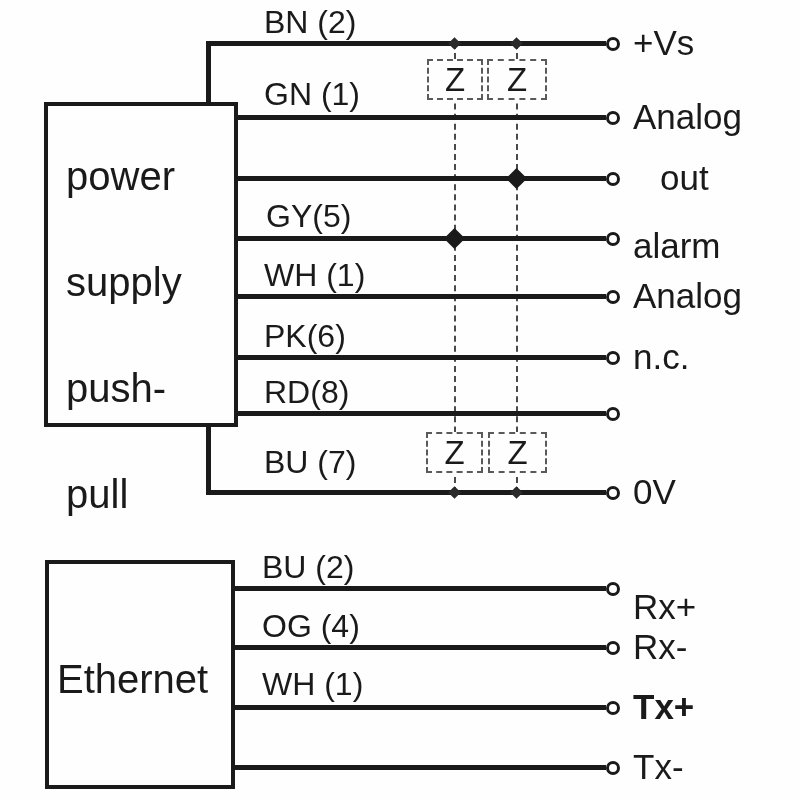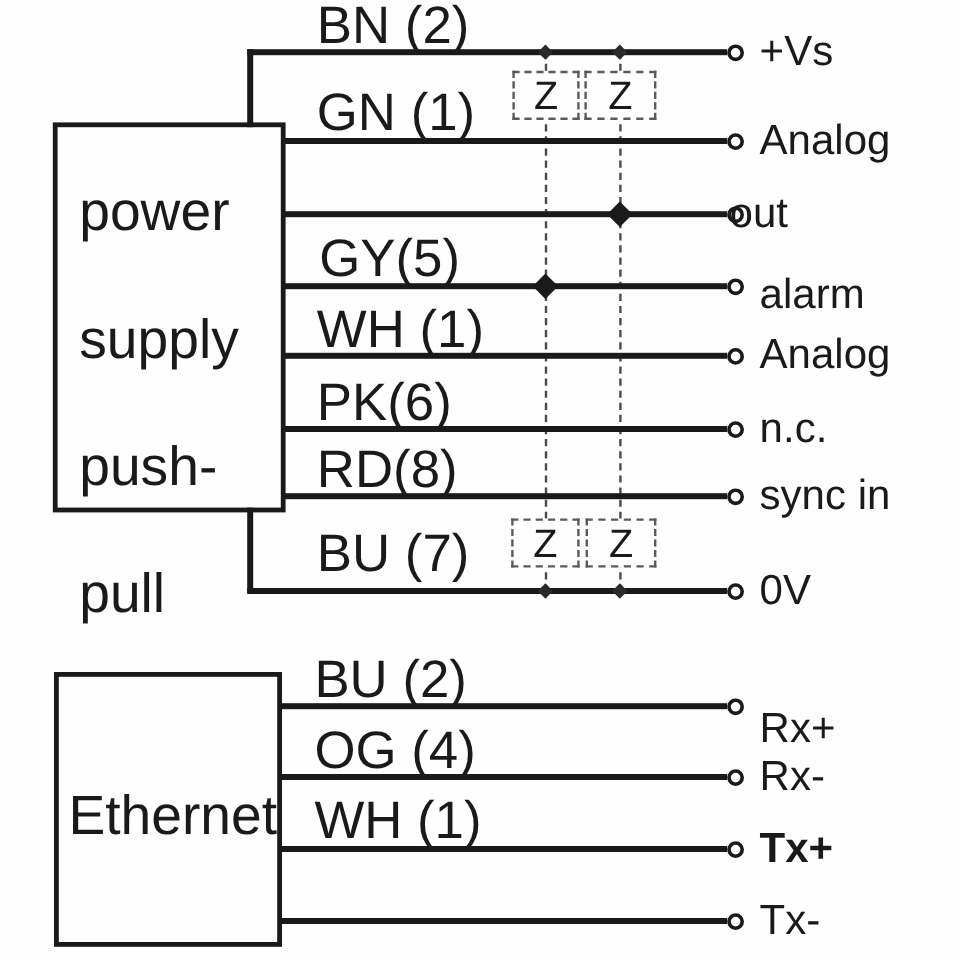--- a/index.html
+++ b/index.html
@@ -13,41 +13,41 @@
   }
   .box{
     position:absolute;
     border:4px solid #1a1a1a;
     background:#fefefe;
     box-sizing:border-box;
     z-index:2;
   }
   .box-text{
     position:absolute;
-    font-size:46px;
+    font-size:40px;
     line-height:53px;
     color:#1a1a1a;
     white-space:pre-line;
     z-index:5;
   }
   .wire{
     position:absolute;
     height:5px;
     background:#1a1a1a;
     z-index:2;
   }
   .riser{
     position:absolute;
     width:5px;
     background:#1a1a1a;
     z-index:2;
   }
   .wire-label{
     position:absolute;
-    font-size:44px;
+    font-size:32px;
     line-height:36px;
     white-space:nowrap;
     z-index:5;
   }
   .terminal{
     position:absolute;
     width:14px;height:14px;
     border:3px solid #1a1a1a;
     border-radius:50%;
     background:#ffffff;
@@ -127,25 +127,24 @@
   <div class="terminal" style="left:606px; top:111px;"></div>
   <div class="terminal" style="left:606px; top:172px;"></div>
   <div class="terminal" style="left:606px; top:232px;"></div>
   <div class="terminal" style="left:606px; top:290px;"></div>
   <div class="terminal" style="left:606px; top:351px;"></div>
   <div class="terminal" style="left:606px; top:407px;"></div>
   <div class="terminal" style="left:606px; top:486px;"></div>
 
   <div class="terminal-label" style="left:633px; top:22px;">+Vs</div>
   <div class="terminal-label" style="left:633px; top:96px;">Analog</div>
-  <div class="terminal-label" style="left:608px; top:157px;">out</div>
+  <div class="terminal-label" style="left:660px; top:157px;">out</div>
   <div class="terminal-label" style="left:633px; top:225px;">alarm</div>
   <div class="terminal-label" style="left:633px; top:275px;">Analog</div>
   <div class="terminal-label" style="left:633px; top:336px;">n.c.</div>
-  <div class="terminal-label" style="left:633px; top:392px;">sync in</div>
   <div class="terminal-label" style="left:633px; top:471px;">0V</div>
 
   <div class="dotted-line" style="left:454px; top:43px; height:450px;"></div>
   <div class="dotted-line" style="left:516px; top:43px; height:450px;"></div>
 
   <div class="zbox" style="left:427px; top:59px; width:56px; height:41px;">
     <span>Z</span>
   </div>
   <div class="zbox" style="left:487px; top:59px; width:60px; height:41px;">
     <span>Z</span>

